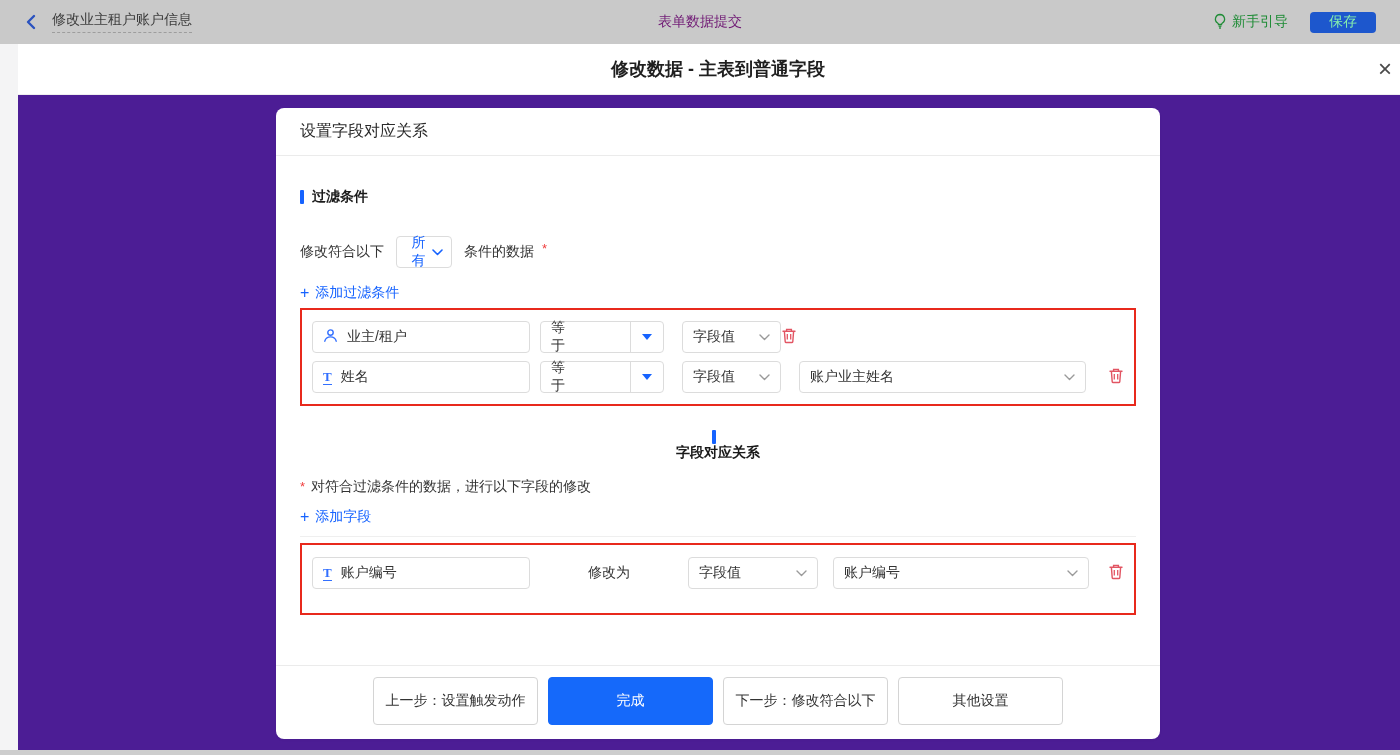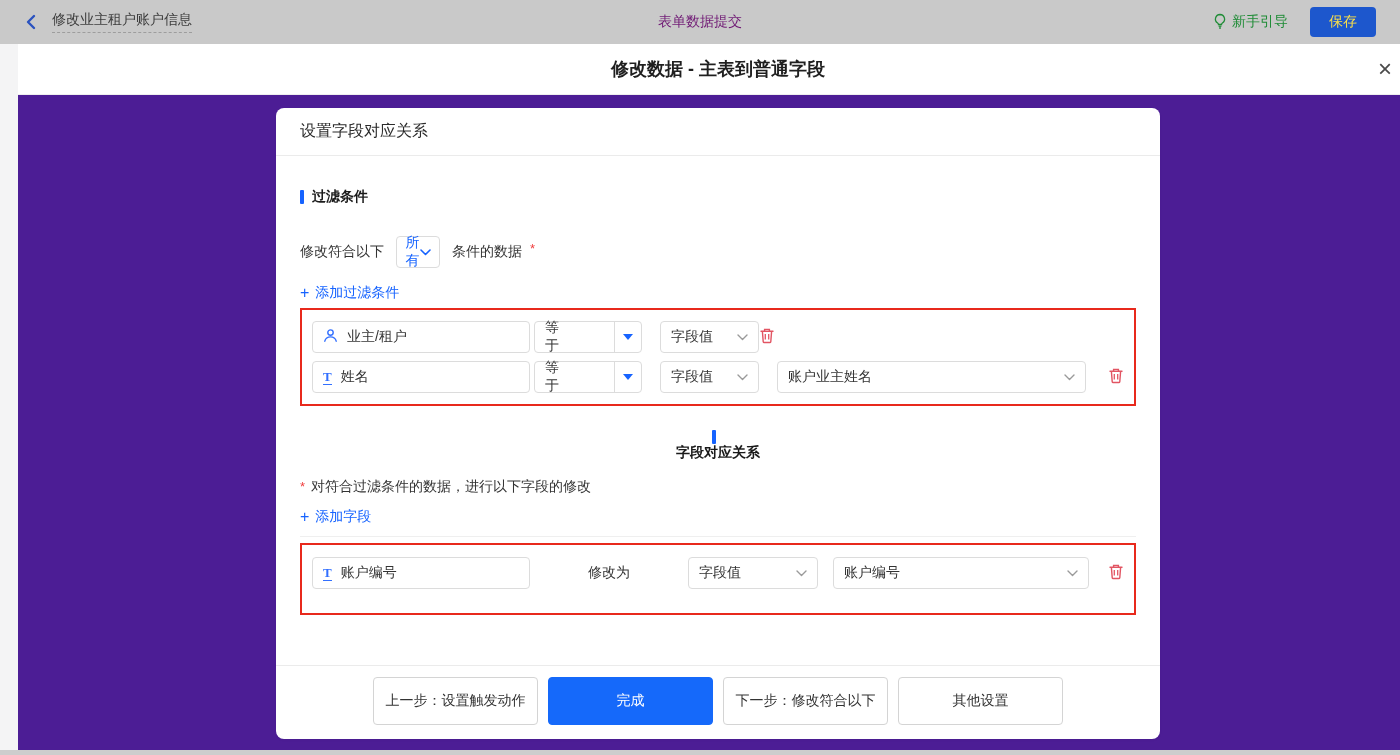--- a/index.html
+++ b/index.html
@@ -8,21 +8,21 @@
 
   
   .topbar { position:absolute; top:0; left:0; width:1400px; height:44px; background:#c9c9c9;
     display:flex; align-items:center; padding:0 24px; z-index:1;}
   .back-btn { display:flex; align-items:center; cursor:pointer; margin-right:14px;}
   .back-btn svg { display:block; }
   .topbar-title { color:#3c3c3c; border-bottom:1px dashed #9d9d9d; padding-bottom:3px; cursor:text;}
   .topbar-center { position:absolute; left:0; right:0; text-align:center; color:#701a75; pointer-events:none;}
   .topbar-right { margin-left:auto; display:flex; align-items:center; gap:22px;}
   .guide-link { display:flex; align-items:center; gap:5px; color:#1f8c36; cursor:pointer;}
-  .save-btn { width:66px; height:30px; background:#1d57cd; color:#fde047; border:none; border-radius:4px;
+  .save-btn { width:66px; height:21px; background:#1d57cd; color:#86efac; border:none; border-radius:4px;
     font-size:14px; cursor:pointer; font-family:inherit;}
 
   
   .dialog { position:absolute; top:44px; left:18px; width:1400px; height:706px; background:#4c1d95;}
   .dialog-header { height:51px; background:#fff; border-bottom:1px solid #eeeeee; position:relative;
     display:flex; align-items:center; justify-content:center;}
   .dialog-title { font-size:18px; font-weight:bold; color:#1f1f1f;}
   .dialog-close { position:absolute; right:26px; top:13px; font-size:24px; line-height:24px; color:#4a4a4a;
     cursor:pointer; font-weight:400;}
 
@@ -45,27 +45,27 @@
   .hl-box { border:2px solid #e8291c; margin-top:6px; padding:11px 10px; display:flex; flex-direction:column; gap:8px;}
   .hl-box-2 { border:2px solid #e8291c; margin-top:6px; padding:12px 10px 24px;}
 
   .frow { display:flex; align-items:center;}
 
   
   .sel { height:32px; background:#fff; border:1px solid #dcdcdc; border-radius:4px;
     display:flex; align-items:center; padding:0 10px; cursor:pointer; color:#333;}
   .sel .chev { margin-left:auto; display:flex; align-items:center; }
   .field-box { width:218px; gap:9px;}
-  .op-box { width:108px; margin-left:4px; padding:0;gap:45px;}
+  .op-box { width:124px; margin-left:10px; padding:0;gap:45px;}
   .op-box .op-text { padding:0 10px; flex:1;}
   .op-caret { width:33px; height:100%; border-left:1px solid #dcdcdc; display:flex; align-items:center; justify-content:center;}
   .vt-box { width:99px; margin-left:18px;}
   .vt-box-wide { width:130px; }
   .val-box { flex:1; margin-left:18px; margin-right:22px;}
-  .mini-sel { width:44px; height:32px; color:#1663ff; justify-content:space-between; padding:0 8px;}
+  .mini-sel { width:56px; height:32px; color:#1663ff; justify-content:space-between; padding:0 8px;}
   .mini-sel .txt { width:100%; text-align:center;}
 
   .trash { display:flex; align-items:center; cursor:pointer; flex:none;}
 
   .ticon { color:#3370ff; font-weight:bold; font-size:13px; line-height:13px;
     border-bottom:1.5px solid #3370ff; padding-bottom:1px; font-family:"Liberation Serif","DejaVu Serif",serif;}
 
   .desc-line { margin-top:16px; display:flex; align-items:flex-start; gap:6px; color:#333;}
   .desc-line .asterisk2 { color:#f03e3e; font-size:13px; position:relative; top:1px;}
 

